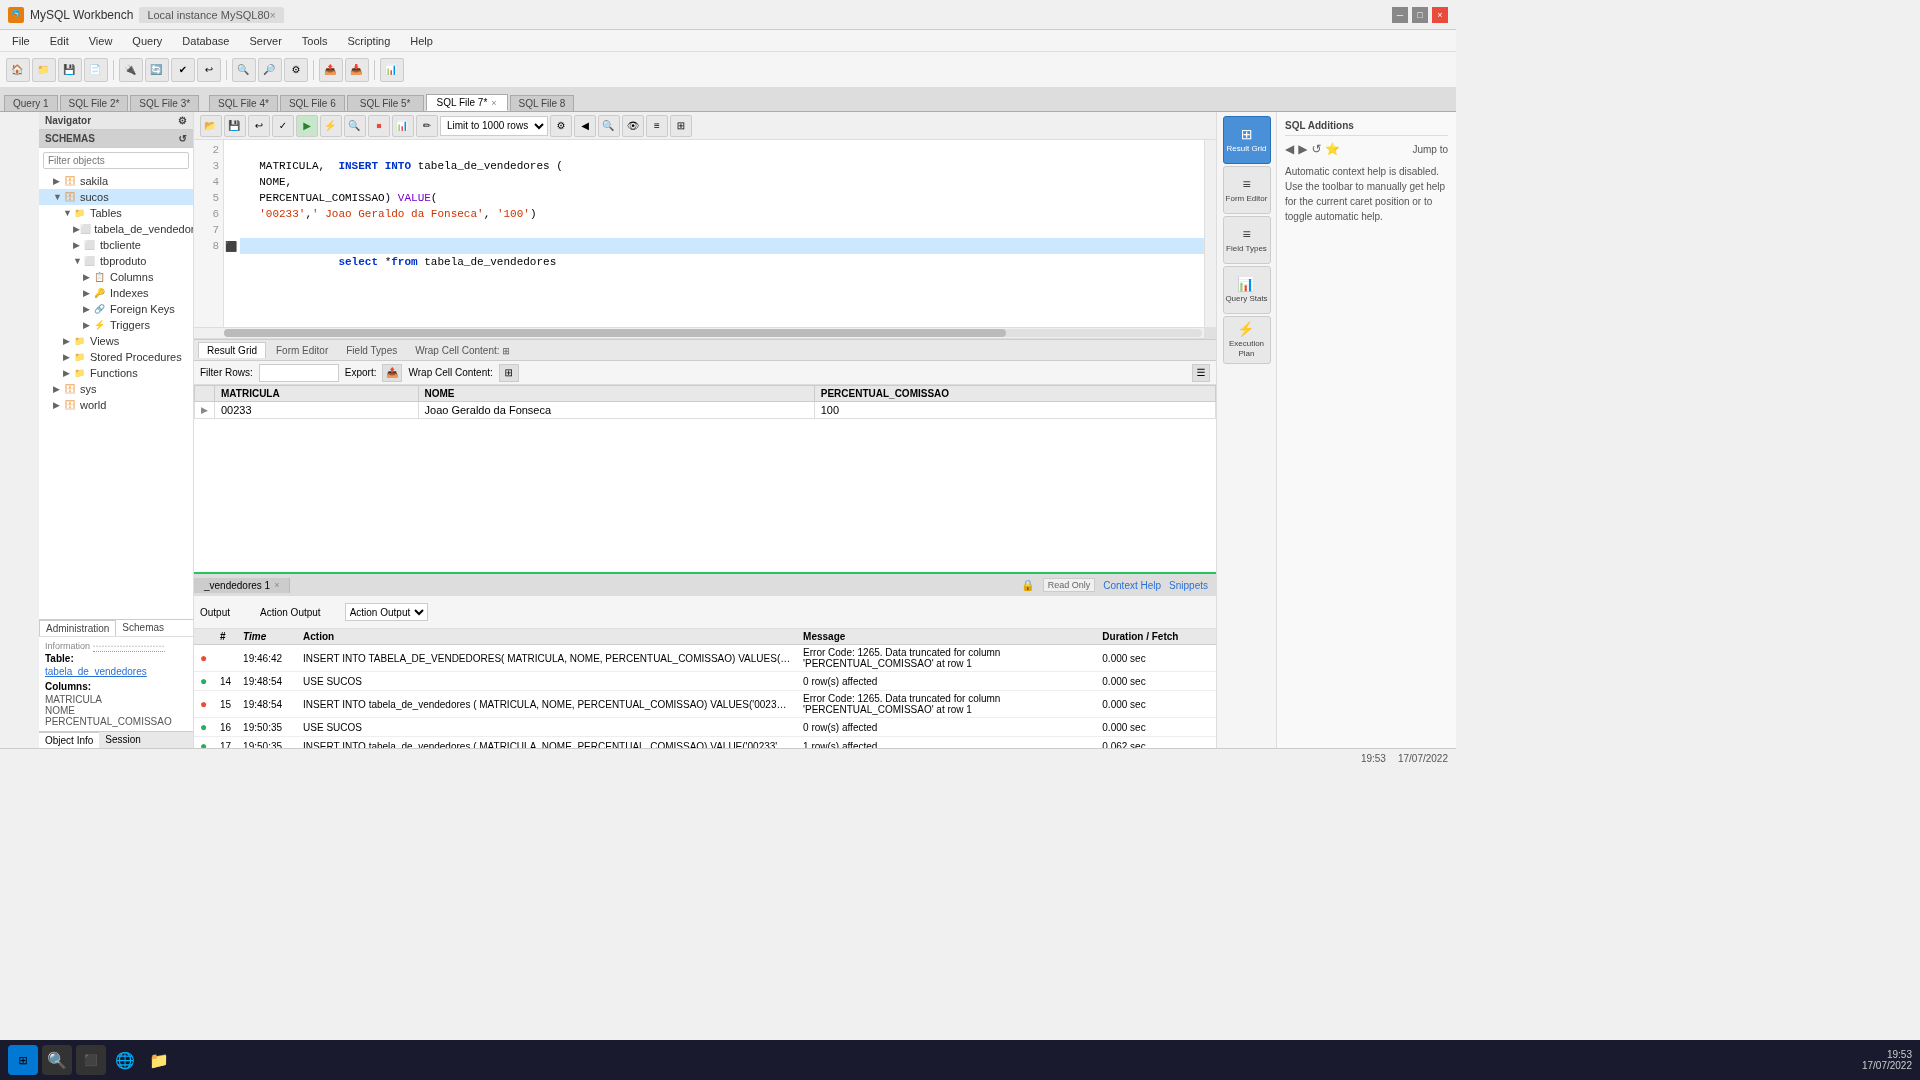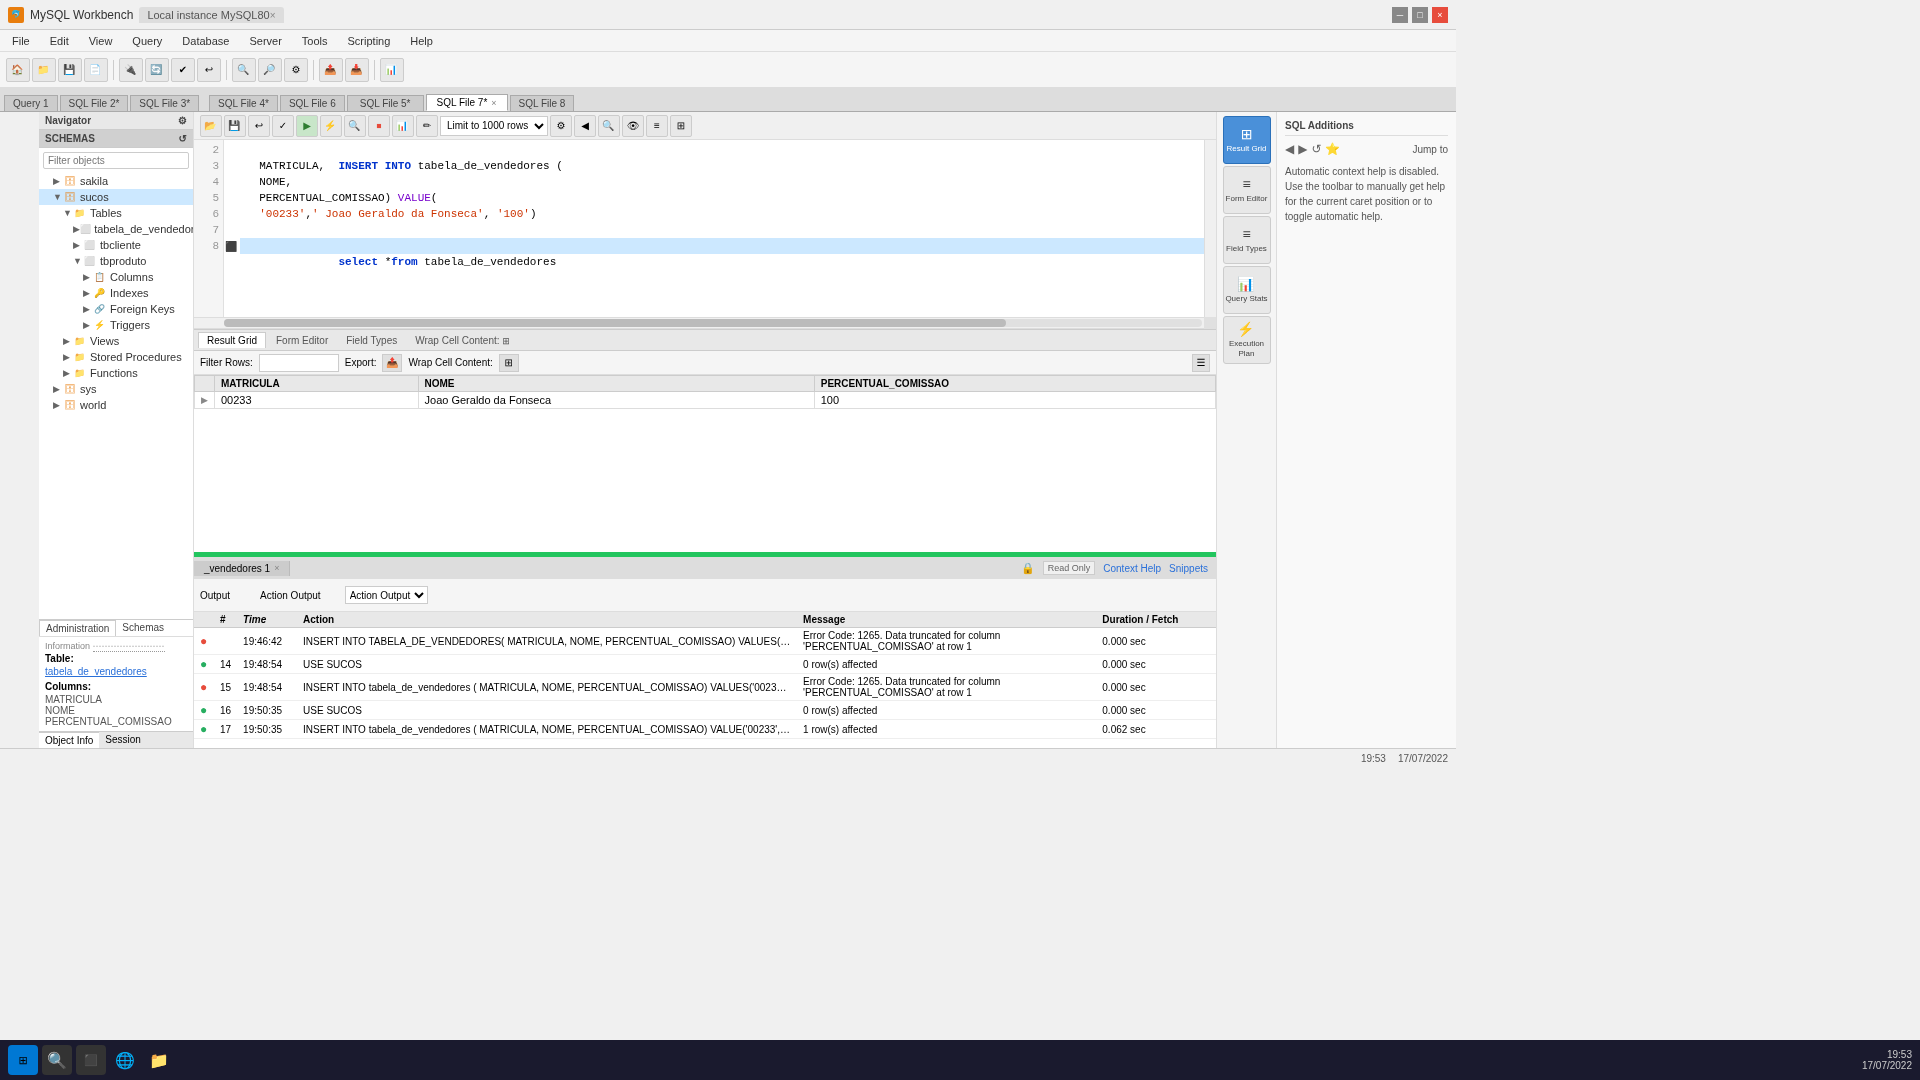--- a/index.html
+++ b/index.html
@@ -388,21 +388,21 @@
                 <td style="border:1px solid #ddd; padding:2px 6px;">00233</td>
                 <td style="border:1px solid #ddd; padding:2px 6px;">Joao Geraldo da Fonseca</td>
                 <td style="border:1px solid #ddd; padding:2px 6px;">100</td>
               </tr>
             </tbody>
           </table>
         </div>
 
       </div>
 
-      <div style="height:196px; border-top:5px solid #22c55e; background:#fff; display:flex; flex-direction:column;">
+      <div style="height:176px; border-top:2px solid #22c55e; background:#fff; display:flex; flex-direction:column;">
 
         <div style="height:22px; background:#ddd; display:flex; align-items:center; padding:0;">
           <div style="padding:2px 10px; font-size:10px; background:#ccc; border-right:1px solid #bbb; cursor:pointer; display:flex; align-items:center; gap:4px;">
             <span>_vendedores 1</span>
             <span style="font-size:9px; color:#888;">×</span>
           </div>
           <div style="flex:1;"></div>
           <div style="display:flex; align-items:center; gap:8px; padding-right:8px; font-size:10px;">
             <span style="color:#666; font-size:11px;">🔒</span>
             <span class="readonly-badge">Read Only</span>

